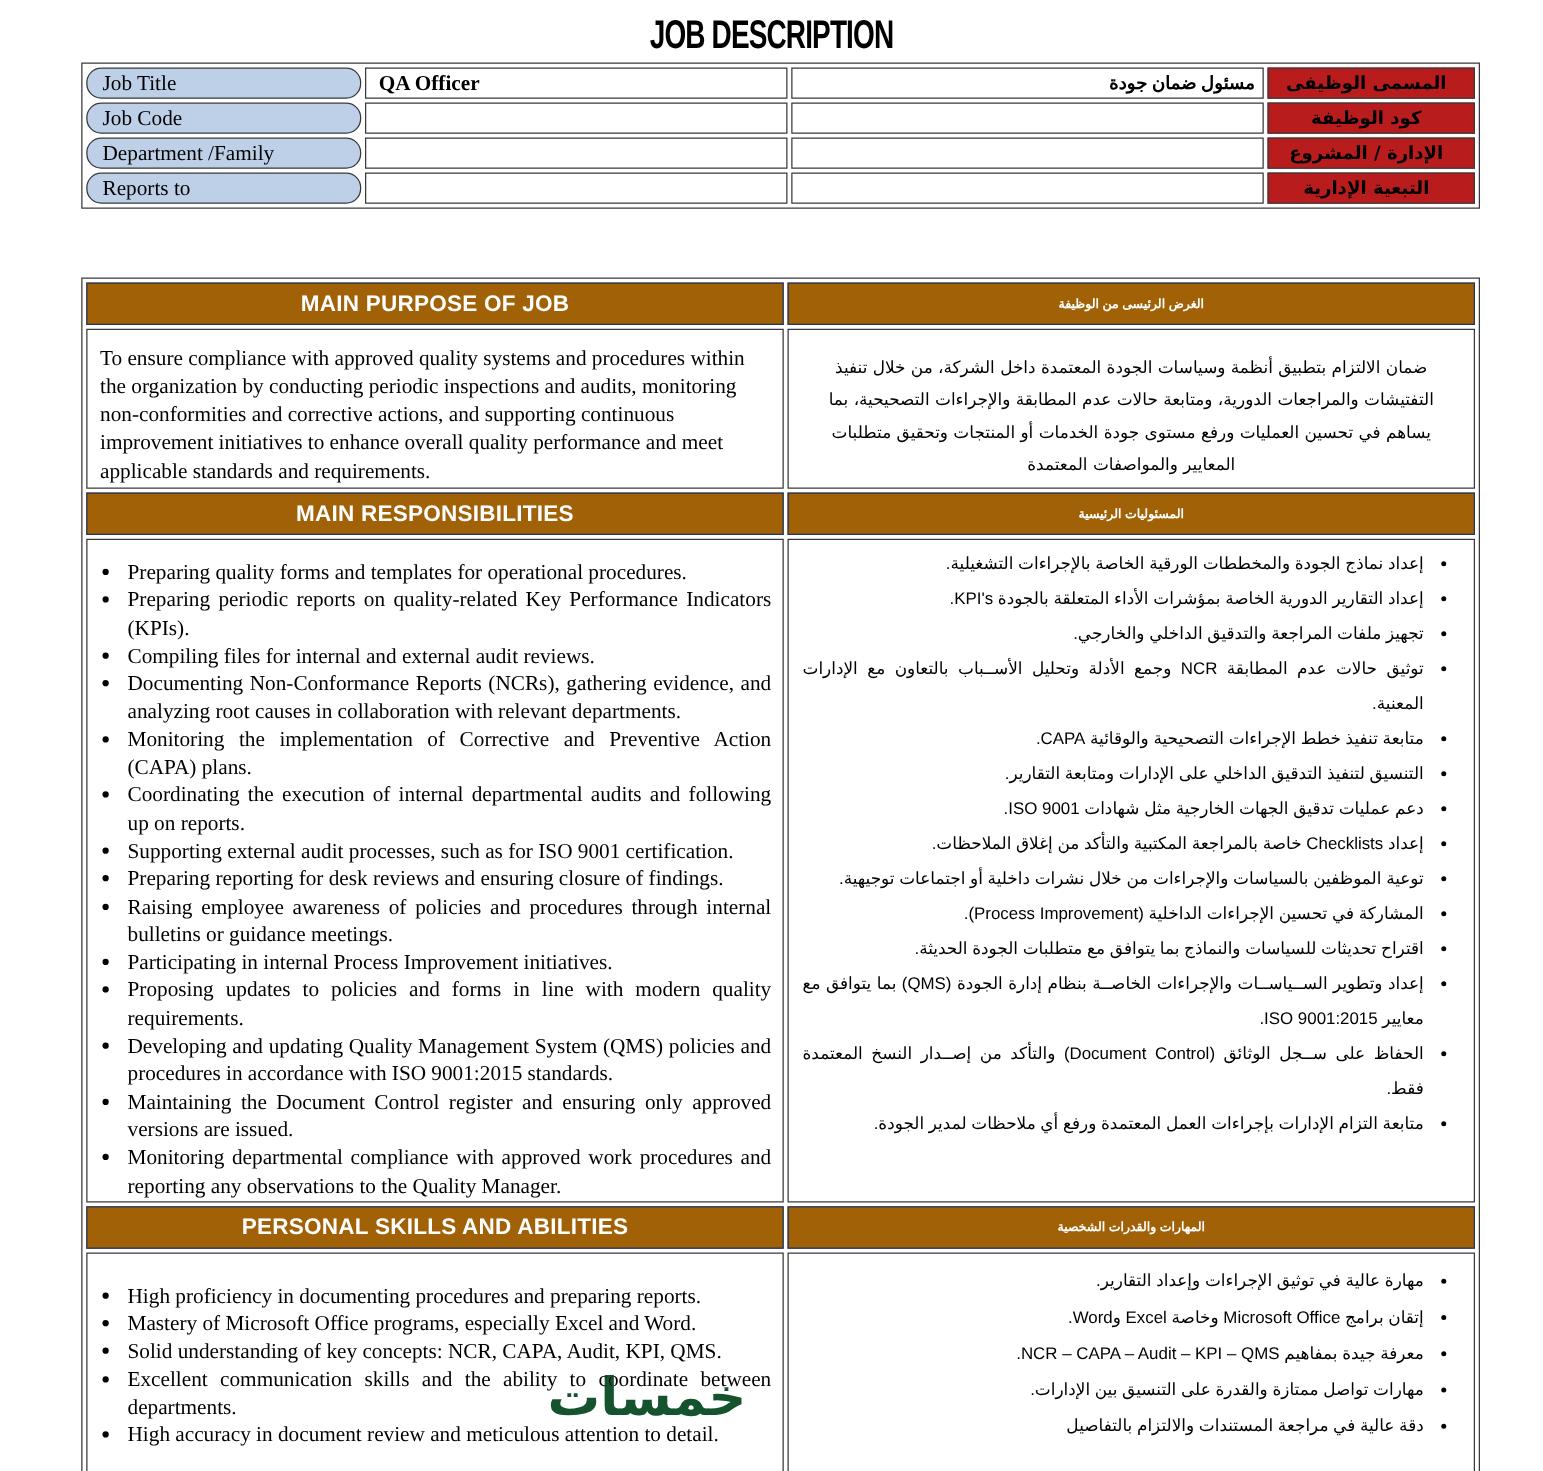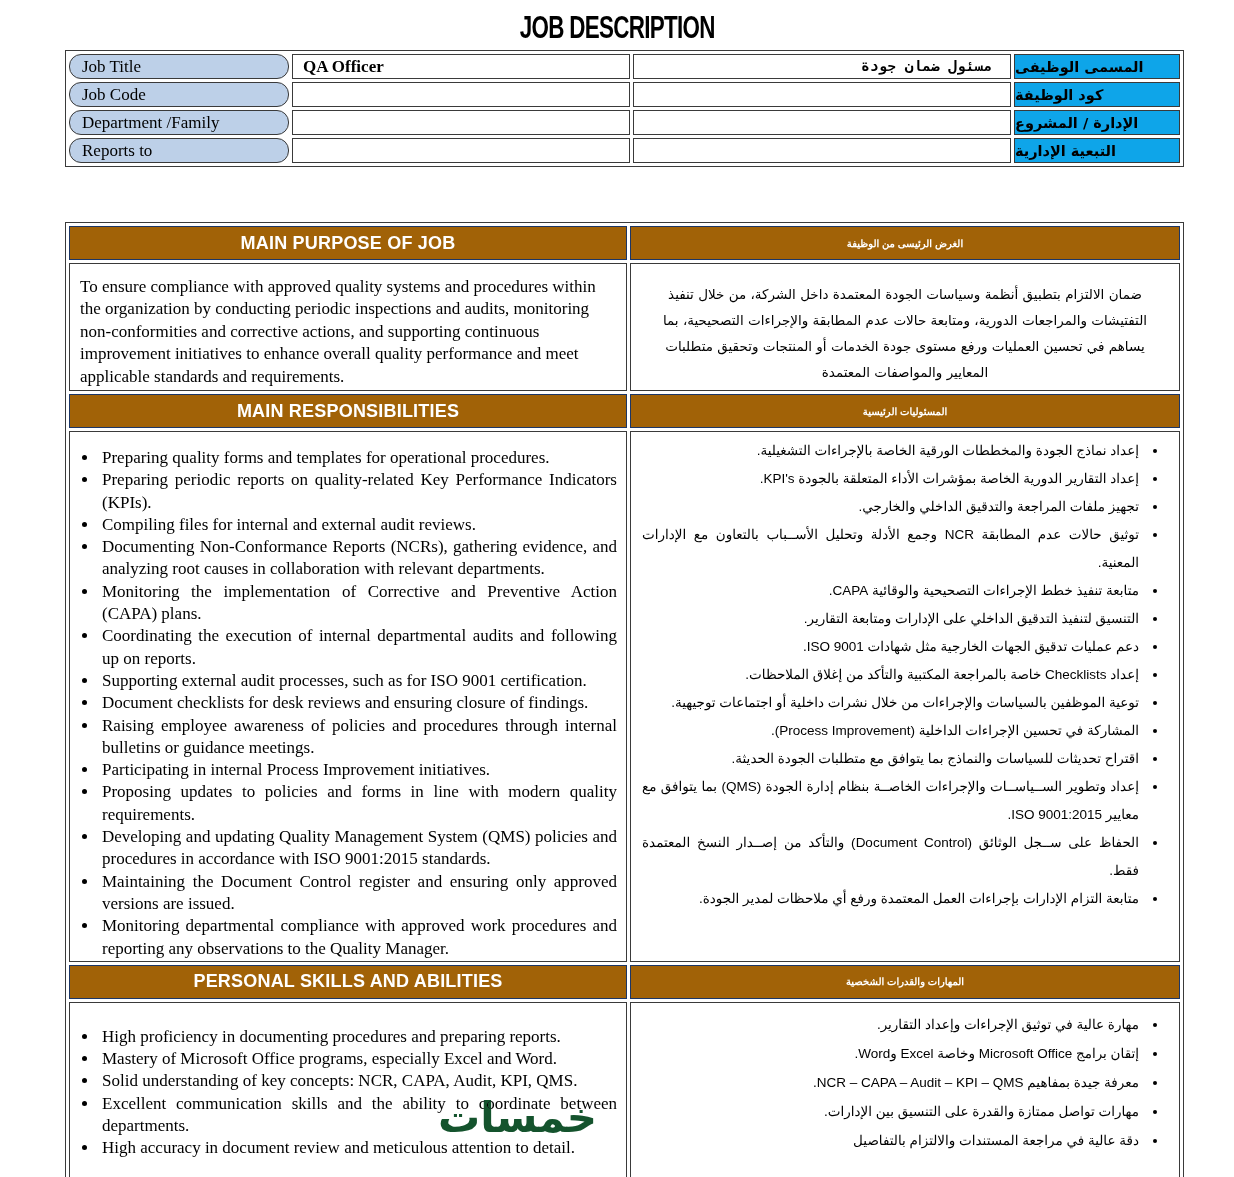--- a/index.html
+++ b/index.html
@@ -17,23 +17,23 @@
   
   table{table-layout:fixed;border-collapse:separate;border-spacing:3px;background:#fff;}
   td{overflow:hidden;vertical-align:top;background:#fff;}
   
   .info-table{position:absolute;top:50px;left:65px;width:1117px;border:1px solid #3a3a3a;}
   .info-table td{border:1px solid #3a3a3a;height:23px;font-size:17px;vertical-align:middle;}
   .info-table col.c1{width:220px}.info-table col.c2{width:338px}
   .info-table col.c3{width:378px}.info-table col.c4{width:166px}
   td.lbl-en{background:#BDD0E8;padding:0 0 0 12px;font-family:"Liberation Serif",serif;border-radius:12px;}
   td.val-en{padding:0 0 0 10px;font-family:"Liberation Serif",serif;font-weight:bold;}
-  td.val-ar{padding:0 18px 0 0;direction:rtl;text-align:right;
-            font-family:Liberation Mono, monospace;font-weight:bold;font-size:14.5px;}
-  td.lbl-ar{background:#0ea5e9;padding:0 8px 0 0;direction:rtl;text-align:left;
+  td.val-ar{padding:0 6px 0 0;direction:rtl;text-align:right;
+            font-family:Liberation Serif, serif;font-weight:bold;font-size:14.5px;}
+  td.lbl-ar{background:#b91c1c;padding:0 8px 0 0;direction:rtl;text-align:center;
             font-family:"DejaVu Sans",sans-serif;font-weight:bold;font-size:14.5px;}
   
   .main-table{position:absolute;top:222px;left:65px;width:1117px;border:1px solid #3a3a3a;}
   .main-table col.en{width:558px}.main-table col.ar{width:550px}
   .sec-hd{background:#a16207;border:1px solid #1C3666;height:30px;
           text-align:center;vertical-align:middle;color:#fff;}
   .sec-hd.en{font-family:"Liberation Sans",sans-serif;font-weight:bold;font-size:18px;letter-spacing:.2px;}
   .sec-hd.ar{font-family:Liberation Sans, sans-serif;font-weight:bold;font-size:10px;direction:rtl;}
   .sec-bd{border:1px solid #3a3a3a;}
   .purpose-cell{height:124px;}
@@ -125,21 +125,21 @@
     <tr>
       <td class="sec-bd resp-cell">
         <ul class="en-list">
             <li>Preparing quality forms and templates for operational procedures.</li>
             <li>Preparing periodic reports on quality-related Key Performance Indicators (KPIs).</li>
             <li>Compiling files for internal and external audit reviews.</li>
             <li>Documenting Non-Conformance Reports (NCRs), gathering evidence, and analyzing root causes in collaboration with relevant departments.</li>
             <li>Monitoring the implementation of Corrective and Preventive Action (CAPA) plans.</li>
             <li>Coordinating the execution of internal departmental audits and following up on reports.</li>
             <li>Supporting external audit processes, such as for ISO 9001 certification.</li>
-            <li>Document checklists for desk reviews and ensuring closure of findings.</li>
+            <li>Preparing reporting for desk reviews and ensuring closure of findings.</li>
             <li>Raising employee awareness of policies and procedures through internal bulletins or guidance meetings.</li>
             <li>Participating in internal Process Improvement initiatives.</li>
             <li>Proposing updates to policies and forms in line with modern quality requirements.</li>
             <li>Developing and updating Quality Management System (QMS) policies and procedures in accordance with ISO 9001:2015 standards.</li>
             <li>Maintaining the Document Control register and ensuring only approved versions are issued.</li>
             <li>Monitoring departmental compliance with approved work procedures and reporting any observations to the Quality Manager.</li>
           </ul>
       </td>
       <td class="sec-bd resp-cell">
         <ul class="ar-list">

